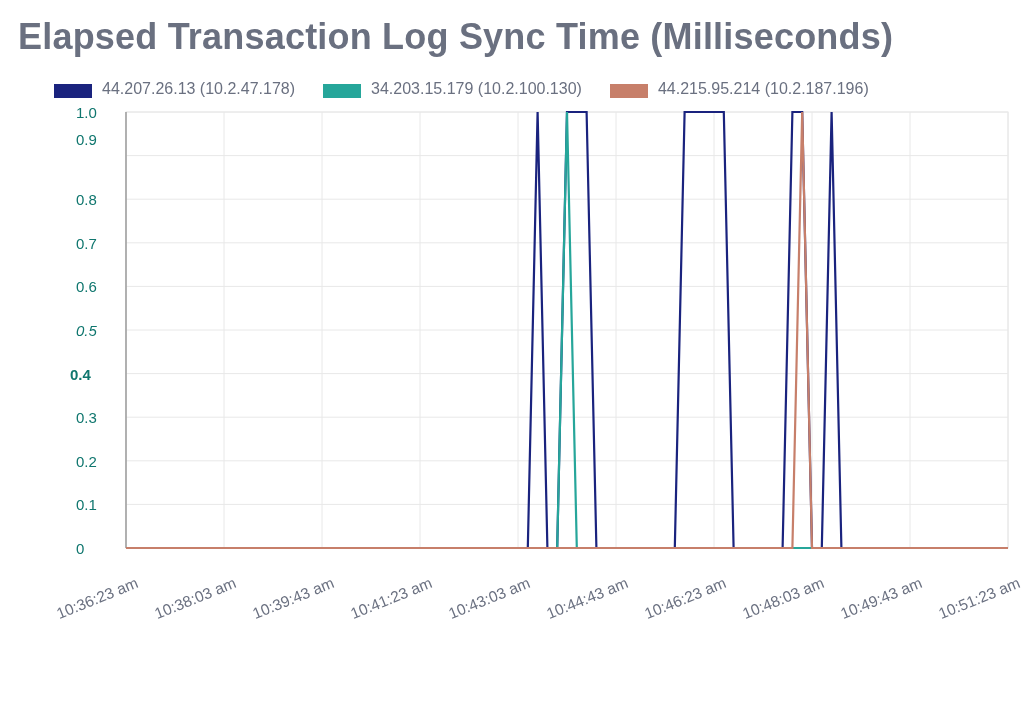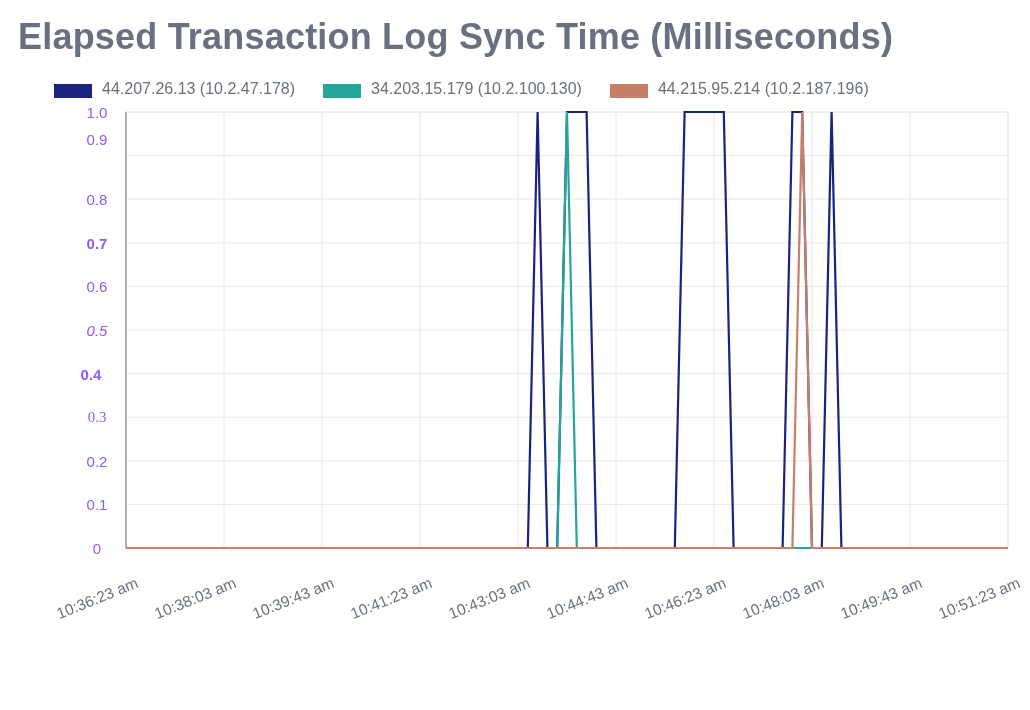--- a/index.html
+++ b/index.html
@@ -42,23 +42,23 @@
   }
   .plot {
     position: relative;
     margin-left: 48px;
     margin-top: 4px;
   }
   .ytick {
     position: absolute;
     left: -50px;
     width: 42px;
-    text-align: center;
+    text-align: left;
     font-size: 15px;
-    color: #8b5cf6;
+    color: #0f766e;
     transform: translateY(-50%);
   }
   .xlabels {
     position: relative;
     height: 60px;
   }
   .xtick {
     position: absolute;
     top: 4px;
     font-size: 15.5px;
@@ -117,25 +117,25 @@
         <line x1="60" y1="6" x2="60" y2="442" stroke="#888888" stroke-width="1.2"></line>
         <line x1="60" y1="442" x2="942" y2="442" stroke="#888888" stroke-width="1.2"></line>
         <path d="M60.00 442.00 L69.80 442.00 L79.60 442.00 L89.40 442.00 L99.20 442.00 L109.00 442.00 L118.80 442.00 L128.60 442.00 L138.40 442.00 L148.20 442.00 L158.00 442.00 L167.80 442.00 L177.60 442.00 L187.40 442.00 L197.20 442.00 L207.00 442.00 L216.80 442.00 L226.60 442.00 L236.40 442.00 L246.20 442.00 L256.00 442.00 L265.80 442.00 L275.60 442.00 L285.40 442.00 L295.20 442.00 L305.00 442.00 L314.80 442.00 L324.60 442.00 L334.40 442.00 L344.20 442.00 L354.00 442.00 L363.80 442.00 L373.60 442.00 L383.40 442.00 L393.20 442.00 L403.00 442.00 L412.80 442.00 L422.60 442.00 L432.40 442.00 L442.20 442.00 L452.00 442.00 L461.80 442.00 L471.60 6.00 L481.40 442.00 L491.20 442.00 L501.00 6.00 L510.80 6.00 L520.60 6.00 L530.40 442.00 L540.20 442.00 L550.00 442.00 L559.80 442.00 L569.60 442.00 L579.40 442.00 L589.20 442.00 L599.00 442.00 L608.80 442.00 L618.60 6.00 L628.40 6.00 L638.20 6.00 L648.00 6.00 L657.80 6.00 L667.60 442.00 L677.40 442.00 L687.20 442.00 L697.00 442.00 L706.80 442.00 L716.60 442.00 L726.40 6.00 L736.20 6.00 L746.00 442.00 L755.80 442.00 L765.60 6.00 L775.40 442.00 L785.20 442.00 L795.00 442.00 L804.80 442.00 L814.60 442.00 L824.40 442.00 L834.20 442.00 L844.00 442.00 L853.80 442.00 L863.60 442.00 L873.40 442.00 L883.20 442.00 L893.00 442.00 L902.80 442.00 L912.60 442.00 L922.40 442.00 L932.20 442.00 L942.00 442.00 " fill="none" stroke="#1a237e" stroke-width="2.2" stroke-linejoin="miter"></path>
         <path d="M60.00 442.00 L69.80 442.00 L79.60 442.00 L89.40 442.00 L99.20 442.00 L109.00 442.00 L118.80 442.00 L128.60 442.00 L138.40 442.00 L148.20 442.00 L158.00 442.00 L167.80 442.00 L177.60 442.00 L187.40 442.00 L197.20 442.00 L207.00 442.00 L216.80 442.00 L226.60 442.00 L236.40 442.00 L246.20 442.00 L256.00 442.00 L265.80 442.00 L275.60 442.00 L285.40 442.00 L295.20 442.00 L305.00 442.00 L314.80 442.00 L324.60 442.00 L334.40 442.00 L344.20 442.00 L354.00 442.00 L363.80 442.00 L373.60 442.00 L383.40 442.00 L393.20 442.00 L403.00 442.00 L412.80 442.00 L422.60 442.00 L432.40 442.00 L442.20 442.00 L452.00 442.00 L461.80 442.00 L471.60 442.00 L481.40 442.00 L491.20 442.00 L501.00 6.00 L510.80 442.00 L520.60 442.00 L530.40 442.00 L540.20 442.00 L550.00 442.00 L559.80 442.00 L569.60 442.00 L579.40 442.00 L589.20 442.00 L599.00 442.00 L608.80 442.00 L618.60 442.00 L628.40 442.00 L638.20 442.00 L648.00 442.00 L657.80 442.00 L667.60 442.00 L677.40 442.00 L687.20 442.00 L697.00 442.00 L706.80 442.00 L716.60 442.00 L726.40 442.00 L736.20 442.00 L746.00 442.00 L755.80 442.00 L765.60 442.00 L775.40 442.00 L785.20 442.00 L795.00 442.00 L804.80 442.00 L814.60 442.00 L824.40 442.00 L834.20 442.00 L844.00 442.00 L853.80 442.00 L863.60 442.00 L873.40 442.00 L883.20 442.00 L893.00 442.00 L902.80 442.00 L912.60 442.00 L922.40 442.00 L932.20 442.00 L942.00 442.00 " fill="none" stroke="#26a69a" stroke-width="2.2" stroke-linejoin="miter"></path>
         <path d="M60.00 442.00 L69.80 442.00 L79.60 442.00 L89.40 442.00 L99.20 442.00 L109.00 442.00 L118.80 442.00 L128.60 442.00 L138.40 442.00 L148.20 442.00 L158.00 442.00 L167.80 442.00 L177.60 442.00 L187.40 442.00 L197.20 442.00 L207.00 442.00 L216.80 442.00 L226.60 442.00 L236.40 442.00 L246.20 442.00 L256.00 442.00 L265.80 442.00 L275.60 442.00 L285.40 442.00 L295.20 442.00 L305.00 442.00 L314.80 442.00 L324.60 442.00 L334.40 442.00 L344.20 442.00 L354.00 442.00 L363.80 442.00 L373.60 442.00 L383.40 442.00 L393.20 442.00 L403.00 442.00 L412.80 442.00 L422.60 442.00 L432.40 442.00 L442.20 442.00 L452.00 442.00 L461.80 442.00 L471.60 442.00 L481.40 442.00 L491.20 442.00 L501.00 442.00 L510.80 442.00 L520.60 442.00 L530.40 442.00 L540.20 442.00 L550.00 442.00 L559.80 442.00 L569.60 442.00 L579.40 442.00 L589.20 442.00 L599.00 442.00 L608.80 442.00 L618.60 442.00 L628.40 442.00 L638.20 442.00 L648.00 442.00 L657.80 442.00 L667.60 442.00 L677.40 442.00 L687.20 442.00 L697.00 442.00 L706.80 442.00 L716.60 442.00 L726.40 442.00 L736.20 6.00 L746.00 442.00 L755.80 442.00 L765.60 442.00 L775.40 442.00 L785.20 442.00 L795.00 442.00 L804.80 442.00 L814.60 442.00 L824.40 442.00 L834.20 442.00 L844.00 442.00 L853.80 442.00 L863.60 442.00 L873.40 442.00 L883.20 442.00 L893.00 442.00 L902.80 442.00 L912.60 442.00 L922.40 442.00 L932.20 442.00 L942.00 442.00 " fill="none" stroke="#c77f6a" stroke-width="2.2" stroke-linejoin="miter"></path>
       </svg>
     <div id="yticks">
         <div class="ytick" style="top: 442px; left: 10px;">0</div>
         <div class="ytick" style="top: 398.4px; left: 10px;">0.1</div>
         <div class="ytick" style="top: 354.8px; left: 10px;">0.2</div>
-        <div class="ytick" style="top: 311.2px; left: 10px; font-family: Liberation Serif, serif;">0.3</div>
+        <div class="ytick" style="top: 311.2px; left: 10px;">0.3</div>
         <div class="ytick" style="top: 267.6px; left: 4px; font-weight: bold;">0.4</div>
         <div class="ytick" style="top: 224px; left: 10px; font-style: italic;">0.5</div>
         <div class="ytick" style="top: 180.4px; left: 10px;">0.6</div>
-        <div class="ytick" style="top: 136.8px; left: 10px; font-weight: bold;">0.7</div>
+        <div class="ytick" style="top: 136.8px; left: 10px;">0.7</div>
         <div class="ytick" style="top: 93.2px; left: 10px;">0.8</div>
         <div class="ytick" style="top: 33px; left: 10px;">0.9</div>
         <div class="ytick" style="top: 6px; left: 10px;">1.0</div>
       </div>
     <div class="xlabels" id="xlabels" style="width: 960px;">
         <div class="xtick" style="left: 68px;">10:36:23 am</div>
         <div class="xtick" style="left: 166px;">10:38:03 am</div>
         <div class="xtick" style="left: 264px;">10:39:43 am</div>
         <div class="xtick" style="left: 362px;">10:41:23 am</div>
         <div class="xtick" style="left: 460px;">10:43:03 am</div>

